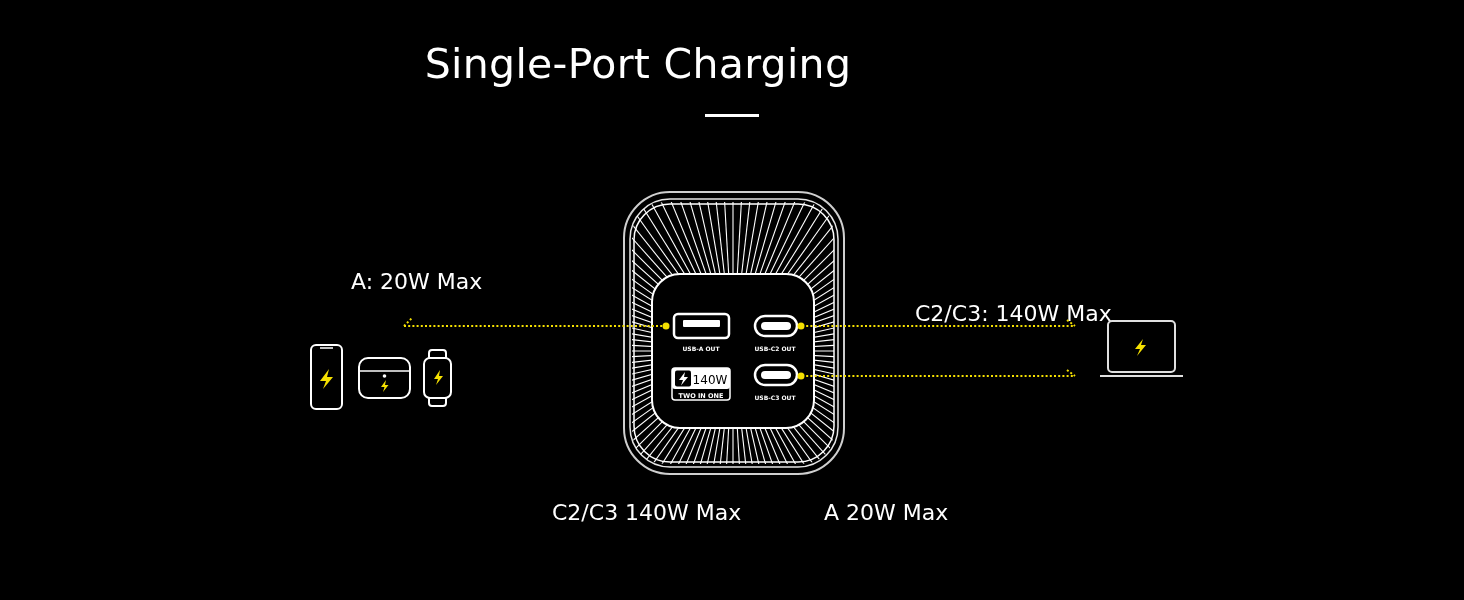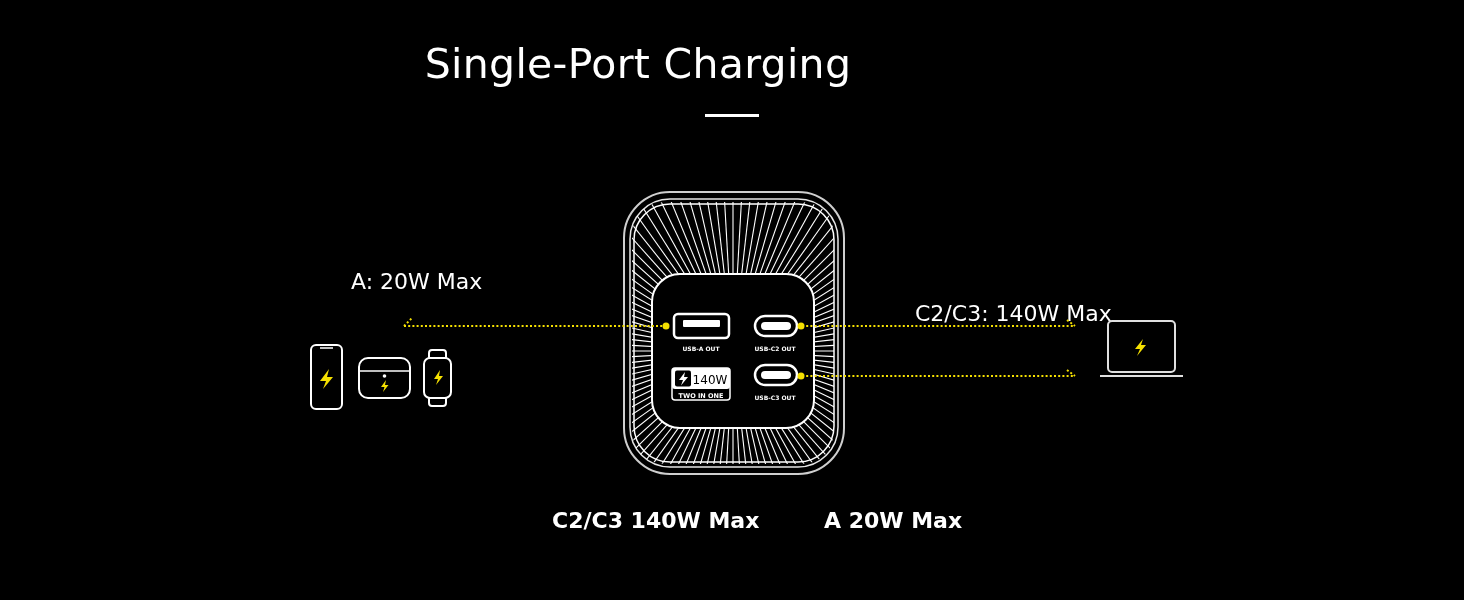--- a/index.html
+++ b/index.html
@@ -1,20 +1,20 @@
 <!DOCTYPE html>
 <html><head>
 <meta charset="utf-8">
 <style>
   html, body { margin: 0; padding: 0; background: #000; }
   body { width: 1464px; height: 600px; position: relative; overflow: hidden; font-family: "DejaVu Sans", sans-serif; color: #fff; }
   .title { position: absolute; left: 18px; width: 1240px; top: 40px; text-align: center; font-size: 41px; font-weight: 500; letter-spacing: 0.3px; }
   .title-rule { position: absolute; left: 705px; top: 114px; width: 54px; height: 3px; background: #fff; }
   .label { position: absolute; font-size: 22px; font-weight: 500; white-space: nowrap; }
-  .bottom-label { position: absolute; font-size: 22px; font-weight: 700; white-space: nowrap; top: 500px; margin-top: 8px; }
+  .bottom-label { position: absolute; font-size: 22px; font-weight: 400; white-space: nowrap; top: 500px; }
   svg.art { position: absolute; left: 0; top: 0; }
   .port-caption { font-family: "DejaVu Sans", sans-serif; font-size: 6px; font-weight: bold; fill: #fff; }
 </style>
 </head>
 <body>
 
 <div class="title">Single-Port Charging</div>
 <div class="title-rule"></div>
 
 <div class="label" style="left:351px; top:269px;">A: 20W Max</div>

